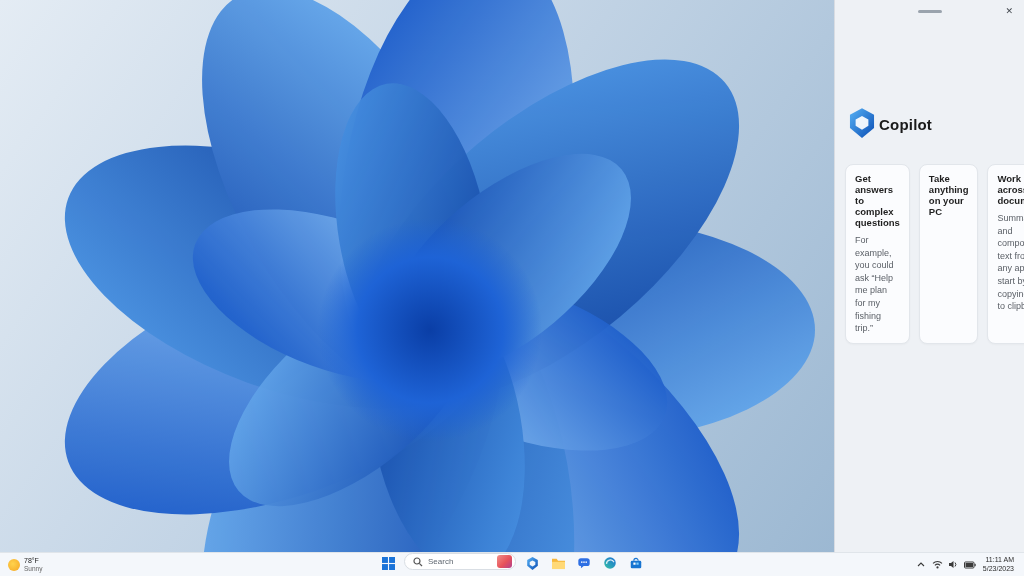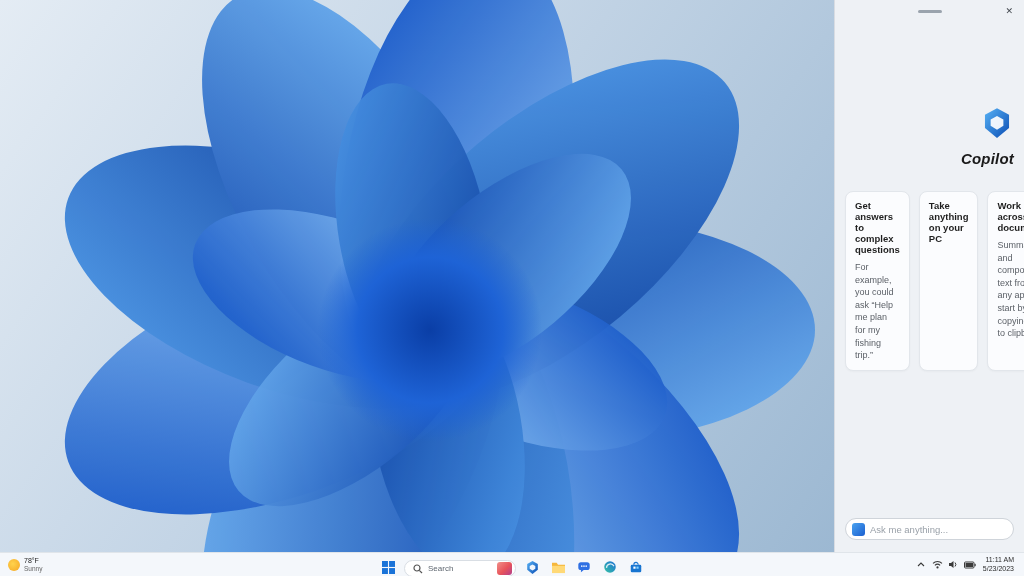--- a/index.html
+++ b/index.html
@@ -10,21 +10,21 @@
   .desktop{position:absolute;left:0;top:0;width:834px;height:552px;overflow:hidden;
     background:linear-gradient(125deg,#e4ecf4 0%,#c4d5e6 45%,#9cb8d2 100%);}
   .desktop > svg{position:absolute;left:0;top:0;}
 
   
   .copilot-panel{position:absolute;left:834px;top:0;width:190px;height:552px;
     background:#eef1f5;border-left:1px solid #d8dce2;display:flex;flex-direction:column;padding:0 10px;}
   .panel-controls{position:relative;height:16px;margin-top:4px;flex:0 0 auto;}
   .drag-handle{position:absolute;left:50%;top:6px;transform:translateX(-50%);width:24px;height:3px;border-radius:2px;background:#9aa3ad;cursor:pointer;}
   .close-btn{position:absolute;right:-4px;top:0;font-size:9px;color:#44494f;cursor:pointer;padding:2px 5px;line-height:10px;}
-  .logo-wrap{margin-top:86px;display:flex;flex-direction:column;align-items:flex-end;flex:0 0 auto;font-style:italic;}
+  .logo-wrap{margin-top:86px;display:flex;flex-direction:row;align-items:flex-start;flex:0 0 auto;}
   .copilot-logo{width:34px;height:34px;}
   .panel-title{margin-top:10px;font-size:15px;font-weight:700;color:#1a1a1a;letter-spacing:.2px;}
   .cards{margin-top:24px;display:flex;flex-direction:row;gap:9px;flex:0 0 auto;}
   .card{background:#fbfcfe;border:1px solid #e2e6eb;border-radius:8px;padding:8px 9px;box-shadow:0 1px 2px rgba(0,0,0,.03);}
   .card-title{font-size:9.5px;font-weight:700;color:#1f1f1f;margin-bottom:6px;}
   .card-body{font-size:9px;color:#5a5f66;line-height:1.4;}
   .disclaimer{margin-top:14px;font-size:8.5px;line-height:1.45;color:#8795a5;text-align:center;padding:0 2px;}
   .disclaimer .feedback-link{color:#2f6fd0;cursor:pointer;}
   .panel-spacer{flex:1 1 auto;}
   .ask-row{margin-bottom:12px;display:flex;align-items:center;background:#ffffff;border:1px solid #cfd4da;border-radius:14px;height:22px;padding:0 6px;gap:5px;flex:0 0 auto;}
@@ -32,21 +32,21 @@
   .ask-input{flex:1;border:none;outline:none;font-size:9.5px;color:#333;background:transparent;min-width:0;}
   .ask-input::placeholder{color:#9aa1a9;}
 
   
   .taskbar{position:absolute;left:0;top:552px;width:1024px;height:24px;background:#f4f7fb;border-top:1px solid #e0e5ea;display:flex;align-items:center;}
   .weather{display:flex;align-items:center;gap:4px;padding-left:8px;cursor:pointer;}
   .weather-icon{width:12px;height:12px;border-radius:50%;background:radial-gradient(circle at 40% 40%,#ffd34d,#f5a623);}
   .weather-text{display:flex;flex-direction:column;line-height:8px;}
   .weather-temp{font-size:7px;color:#222;}
   .weather-cond{font-size:6.5px;color:#666;}
-  .tb-center{position:absolute;left:50%;top:0;height:24px;transform:translateX(-50%);display:flex;align-items:flex-end;gap:6px;}
+  .tb-center{position:absolute;left:50%;top:0;height:24px;transform:translateX(-50%);display:flex;align-items:flex-start;gap:6px;}
   .tb-btn{width:20px;height:20px;display:flex;align-items:center;justify-content:center;border-radius:4px;cursor:pointer;}
   .search-pill{display:flex;align-items:center;gap:5px;background:#fff;border:1px solid #d9dee4;border-radius:10px;height:17px;padding:0 3px 0 8px;width:112px;cursor:pointer;}
   .search-label{font-size:8px;color:#5f6770;flex:1;}
   .search-img{width:15px;height:13px;border-radius:3px;background:linear-gradient(135deg,#f0908a,#e8535a 55%,#b13f8e);flex:0 0 auto;}
   .tray{margin-left:auto;display:flex;align-items:center;gap:7px;padding-right:10px;height:100%;}
   .tray-group{display:flex;align-items:center;gap:5px;cursor:pointer;}
   .clock{text-align:right;font-size:7px;line-height:8.5px;color:#2b2b2b;cursor:pointer;}
 </style>
 </head>
 <body>
@@ -155,24 +155,20 @@
     </div>
     <div class="card">
       <div class="card-title">Work across documents</div>
       <div class="card-body">Summarize and compose text from any app - start by copying text to clipboard.</div>
     </div>
   </div>
 
 
   <div class="panel-spacer"></div>
 
-  <div class="ask-row">
-    <div class="ask-icon"></div>
-    <input class="ask-input" type="text" placeholder="Ask me anything..." style="">
-  </div>
 </aside>
 
 <div class="taskbar">
 
   <div class="weather">
     <div class="weather-icon"></div>
     <div class="weather-text">
       <span class="weather-temp">78°F</span>
       <span class="weather-cond">Sunny</span>
     </div>

